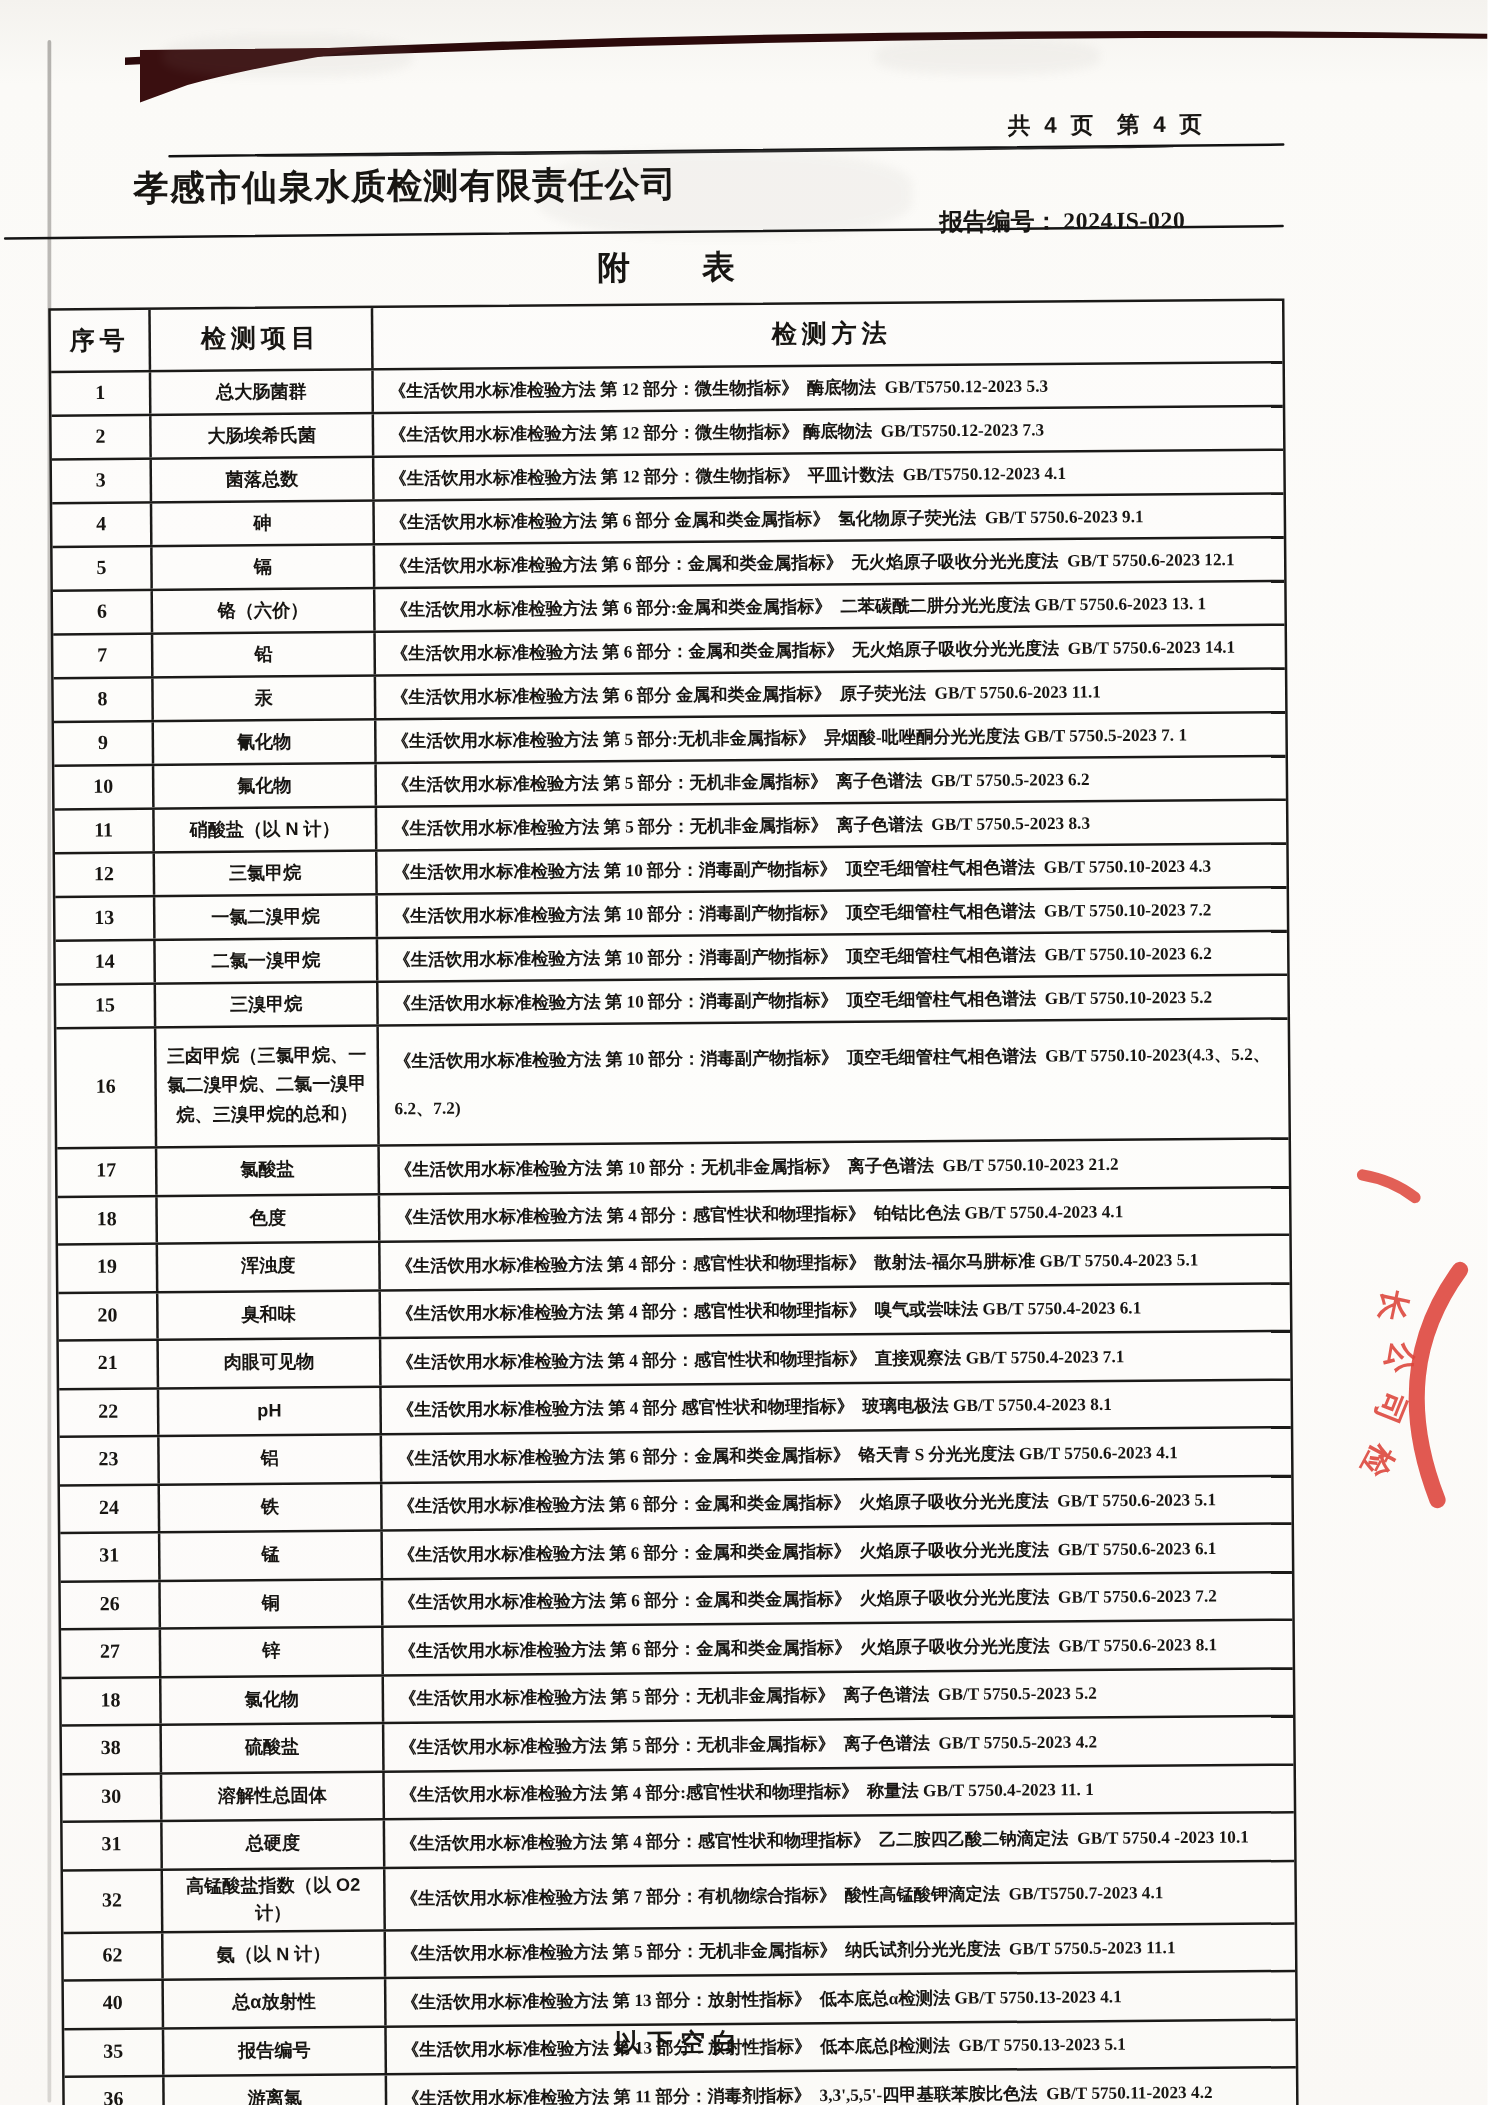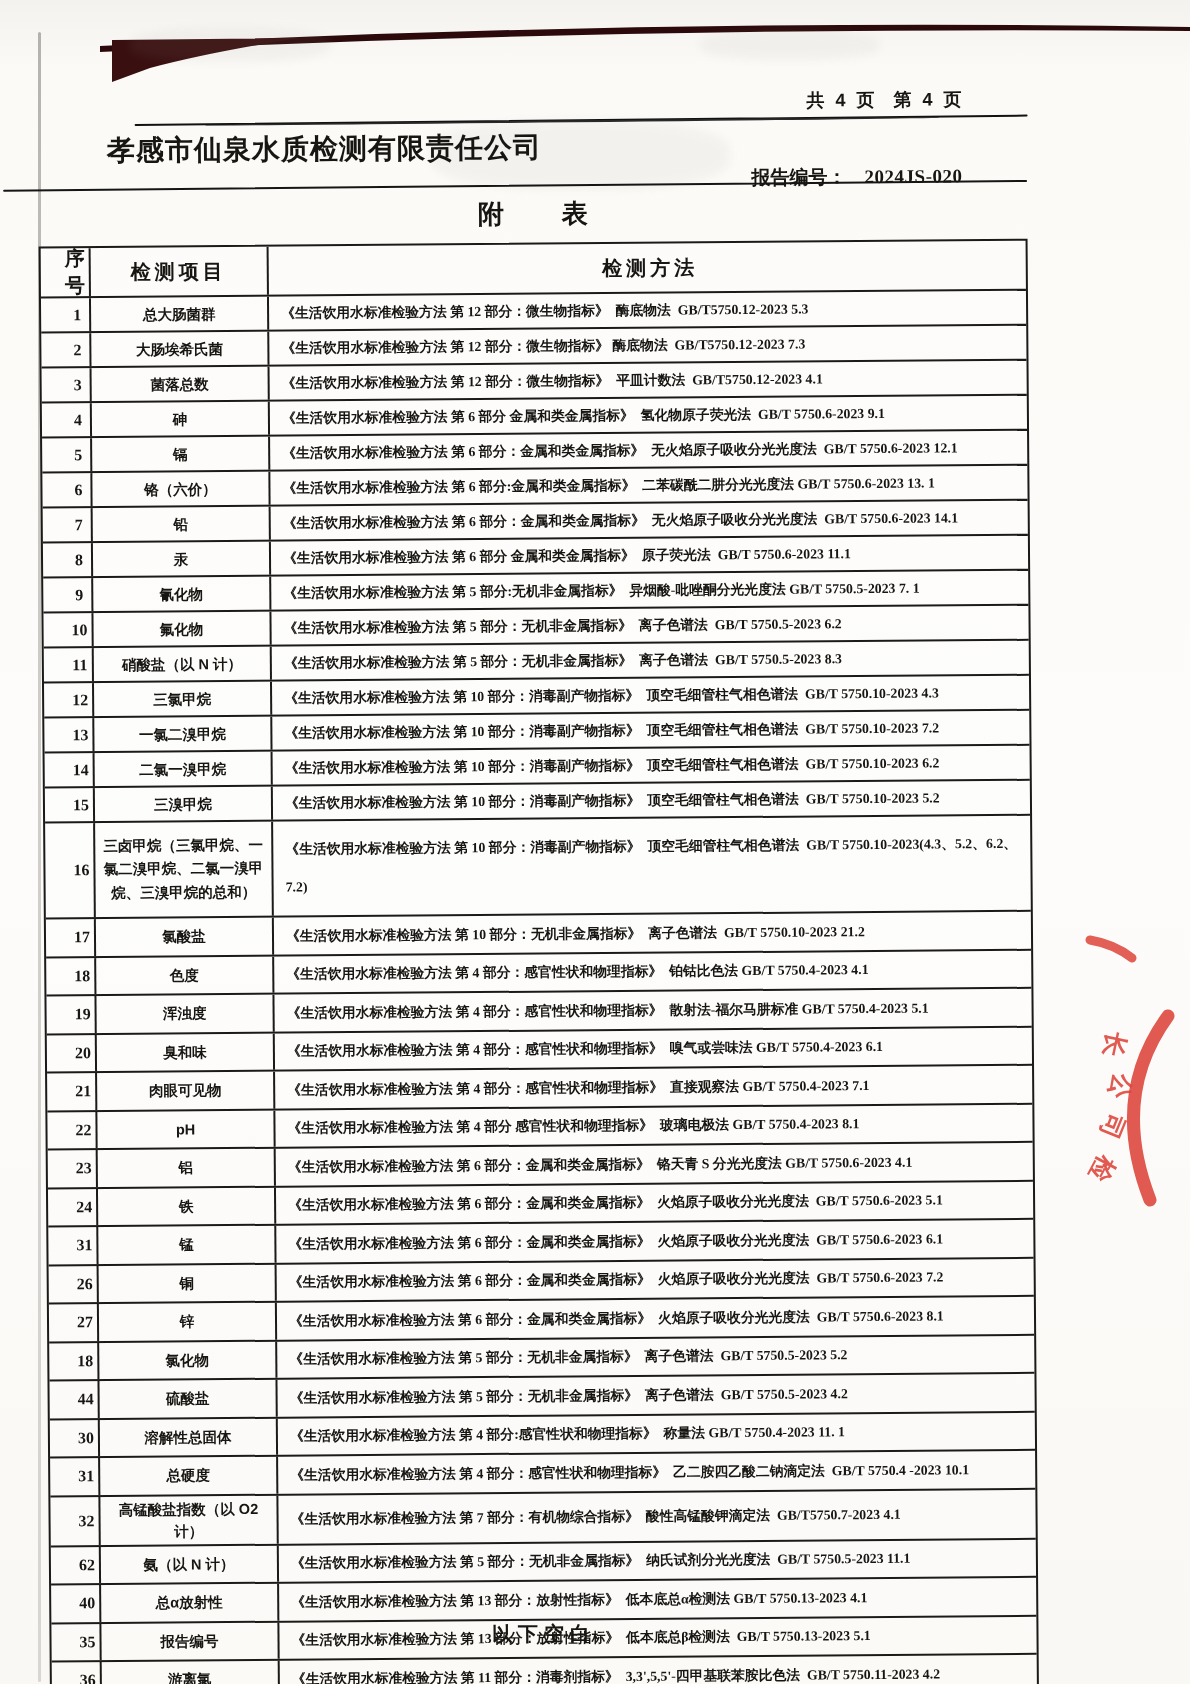--- a/index.html
+++ b/index.html
@@ -32,37 +32,37 @@
   .rule-1:after{content:"";position:absolute;left:8%;right:10%;top:1px;height:1.6px;background:#2a2a2a;border-radius:50%;}
   .company{
     position:absolute;top:128px;left:112px;
     font-family:"Liberation Sans",sans-serif;
     font-size:28px;font-weight:bold;letter-spacing:1px;
   }
   .report-no{
     position:absolute;top:144px;left:728px;font-size:19px;font-weight:bold;
     font-family:"Liberation Serif",serif;white-space:pre;
   }
-  .report-no .val{margin-left:18px;letter-spacing:.5px;}
+  .report-no .val{margin-left:4px;letter-spacing:.5px;}
   .rule-2{position:absolute;top:184px;left:8px;width:1024px;height:2.4px;background:#151515;border-radius:2px;transform:rotate(-0.1deg);}
   .doc-title{
     position:absolute;top:196px;left:43px;width:989px;text-align:center;
     font-family:"Liberation Sans",sans-serif;
     font-size:26px;font-weight:bold;white-space:pre;
   }
 
   
   .t-table{
     position:absolute;top:242px;left:43px;width:989px;
     border:2.5px solid #1b1a18;box-sizing:border-box;background:rgba(255,255,255,.25);
   }
   .t-row{display:flex;align-items:stretch;border-bottom:2px solid #1b1a18;}
   .t-row:last-child{border-bottom:none;}
   .c{display:flex;align-items:center;justify-content:center;box-sizing:border-box;text-align:center;}
-  .c-no{width:50px;border-right:2px solid #1b1a18;font-size:16px;font-weight:bold;font-family:"Liberation Serif",serif;padding-left:24px;}
+  .c-no{width:80px;border-right:2px solid #1b1a18;font-size:16px;font-weight:bold;font-family:"Liberation Serif",serif;}
   .c-item{width:178px;border-right:2px solid #1b1a18;font-size:14.5px;font-weight:bold;padding:2px 8px;line-height:22px;font-family:"Liberation Sans",sans-serif;}
   .c-method{flex:1;justify-content:flex-start;text-align:left;font-size:13.8px;font-weight:600;padding:2px 6px 2px 12px;white-space:pre-wrap;line-height:19px;font-family:"Liberation Serif",serif;}
   .t-head .c{font-size:20px;font-weight:bold;font-family:"Liberation Sans",sans-serif;letter-spacing:4px;}
   .t-head{height:48px;}
   .t-row.short{min-height:33px;}
   .t-row.med{min-height:36.5px;}
   .t-row.tall{min-height:94px;}
   .t-row.tall .c-method{line-height:38px;}
   .t-row.tall .c-item{line-height:23.5px;}
 
@@ -273,21 +273,21 @@
     <div class="c c-method">《生活饮用水标准检验方法 第 6 部分：金属和类金属指标》  火焰原子吸收分光光度法  GB/T 5750.6-2023 8.1</div>
   </div>
 
   <div class="t-row med">
     <div class="c c-no">18</div>
     <div class="c c-item">氯化物</div>
     <div class="c c-method">《生活饮用水标准检验方法 第 5 部分：无机非金属指标》  离子色谱法  GB/T 5750.5-2023 5.2</div>
   </div>
 
   <div class="t-row med">
-    <div class="c c-no">44</div>
+    <div class="c c-no">38</div>
     <div class="c c-item">硫酸盐</div>
     <div class="c c-method">《生活饮用水标准检验方法 第 5 部分：无机非金属指标》  离子色谱法  GB/T 5750.5-2023 4.2</div>
   </div>
 
   <div class="t-row med">
     <div class="c c-no">30</div>
     <div class="c c-item">溶解性总固体</div>
     <div class="c c-method">《生活饮用水标准检验方法 第 4 部分:感官性状和物理指标》  称量法 GB/T 5750.4-2023 11. 1</div>
   </div>
 

